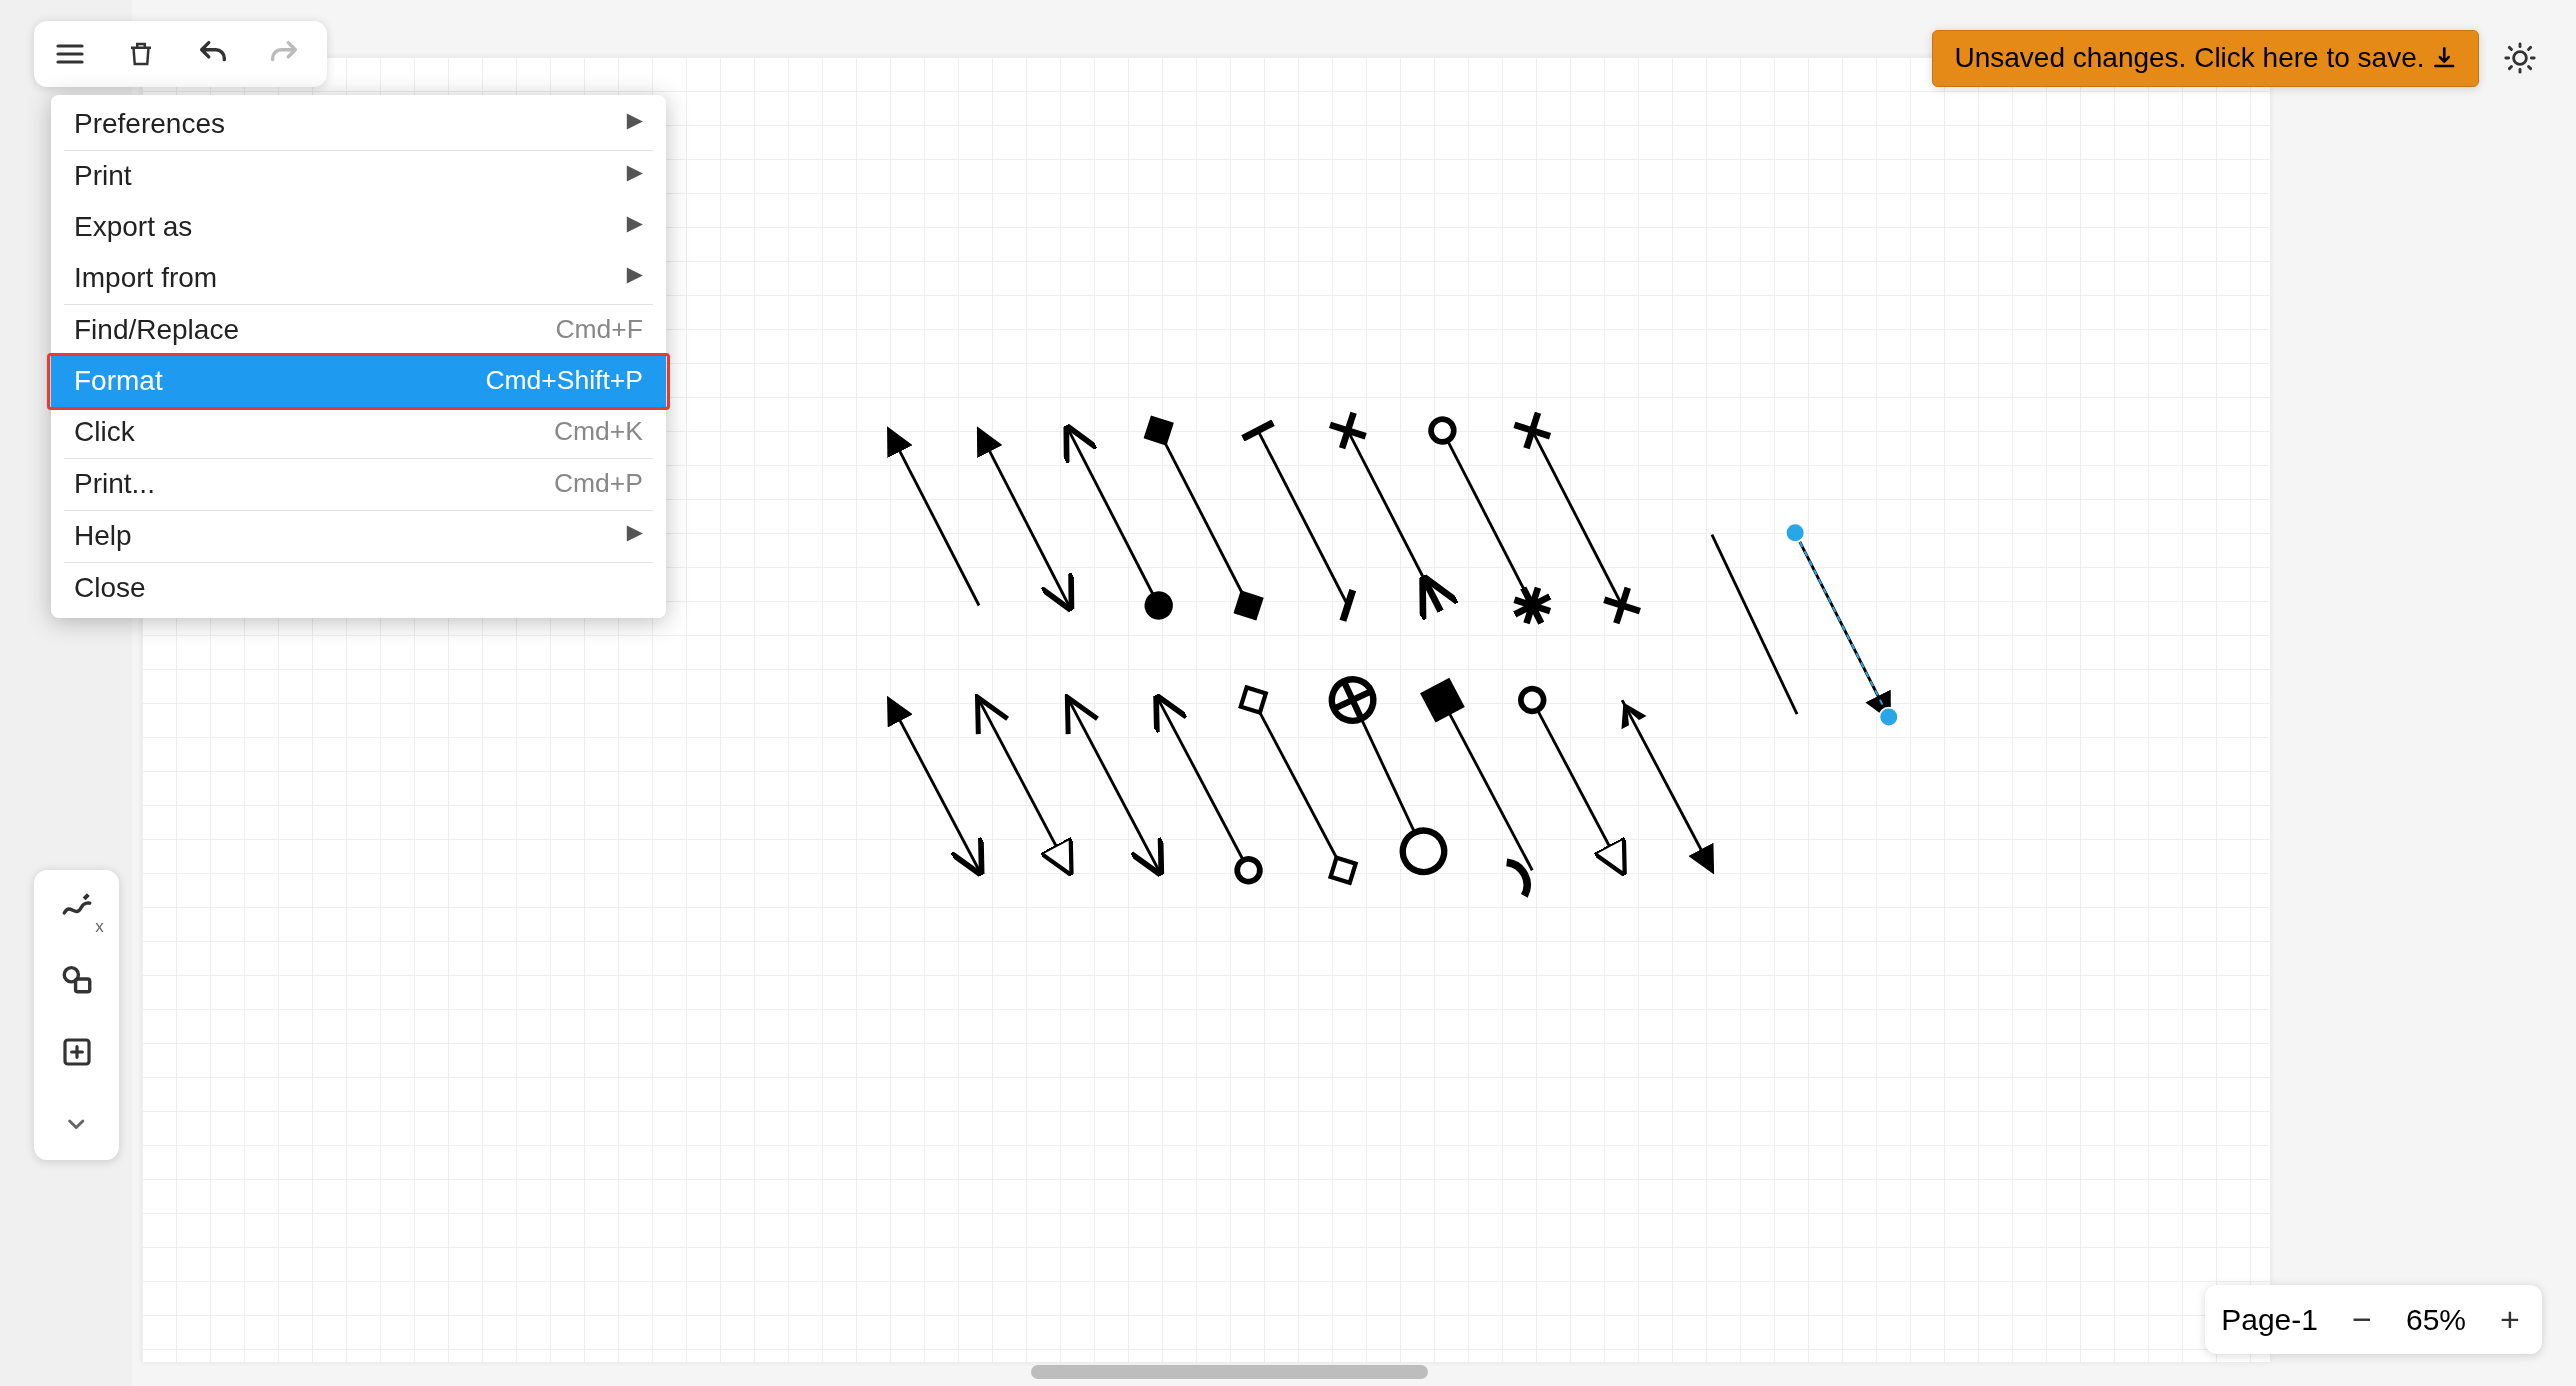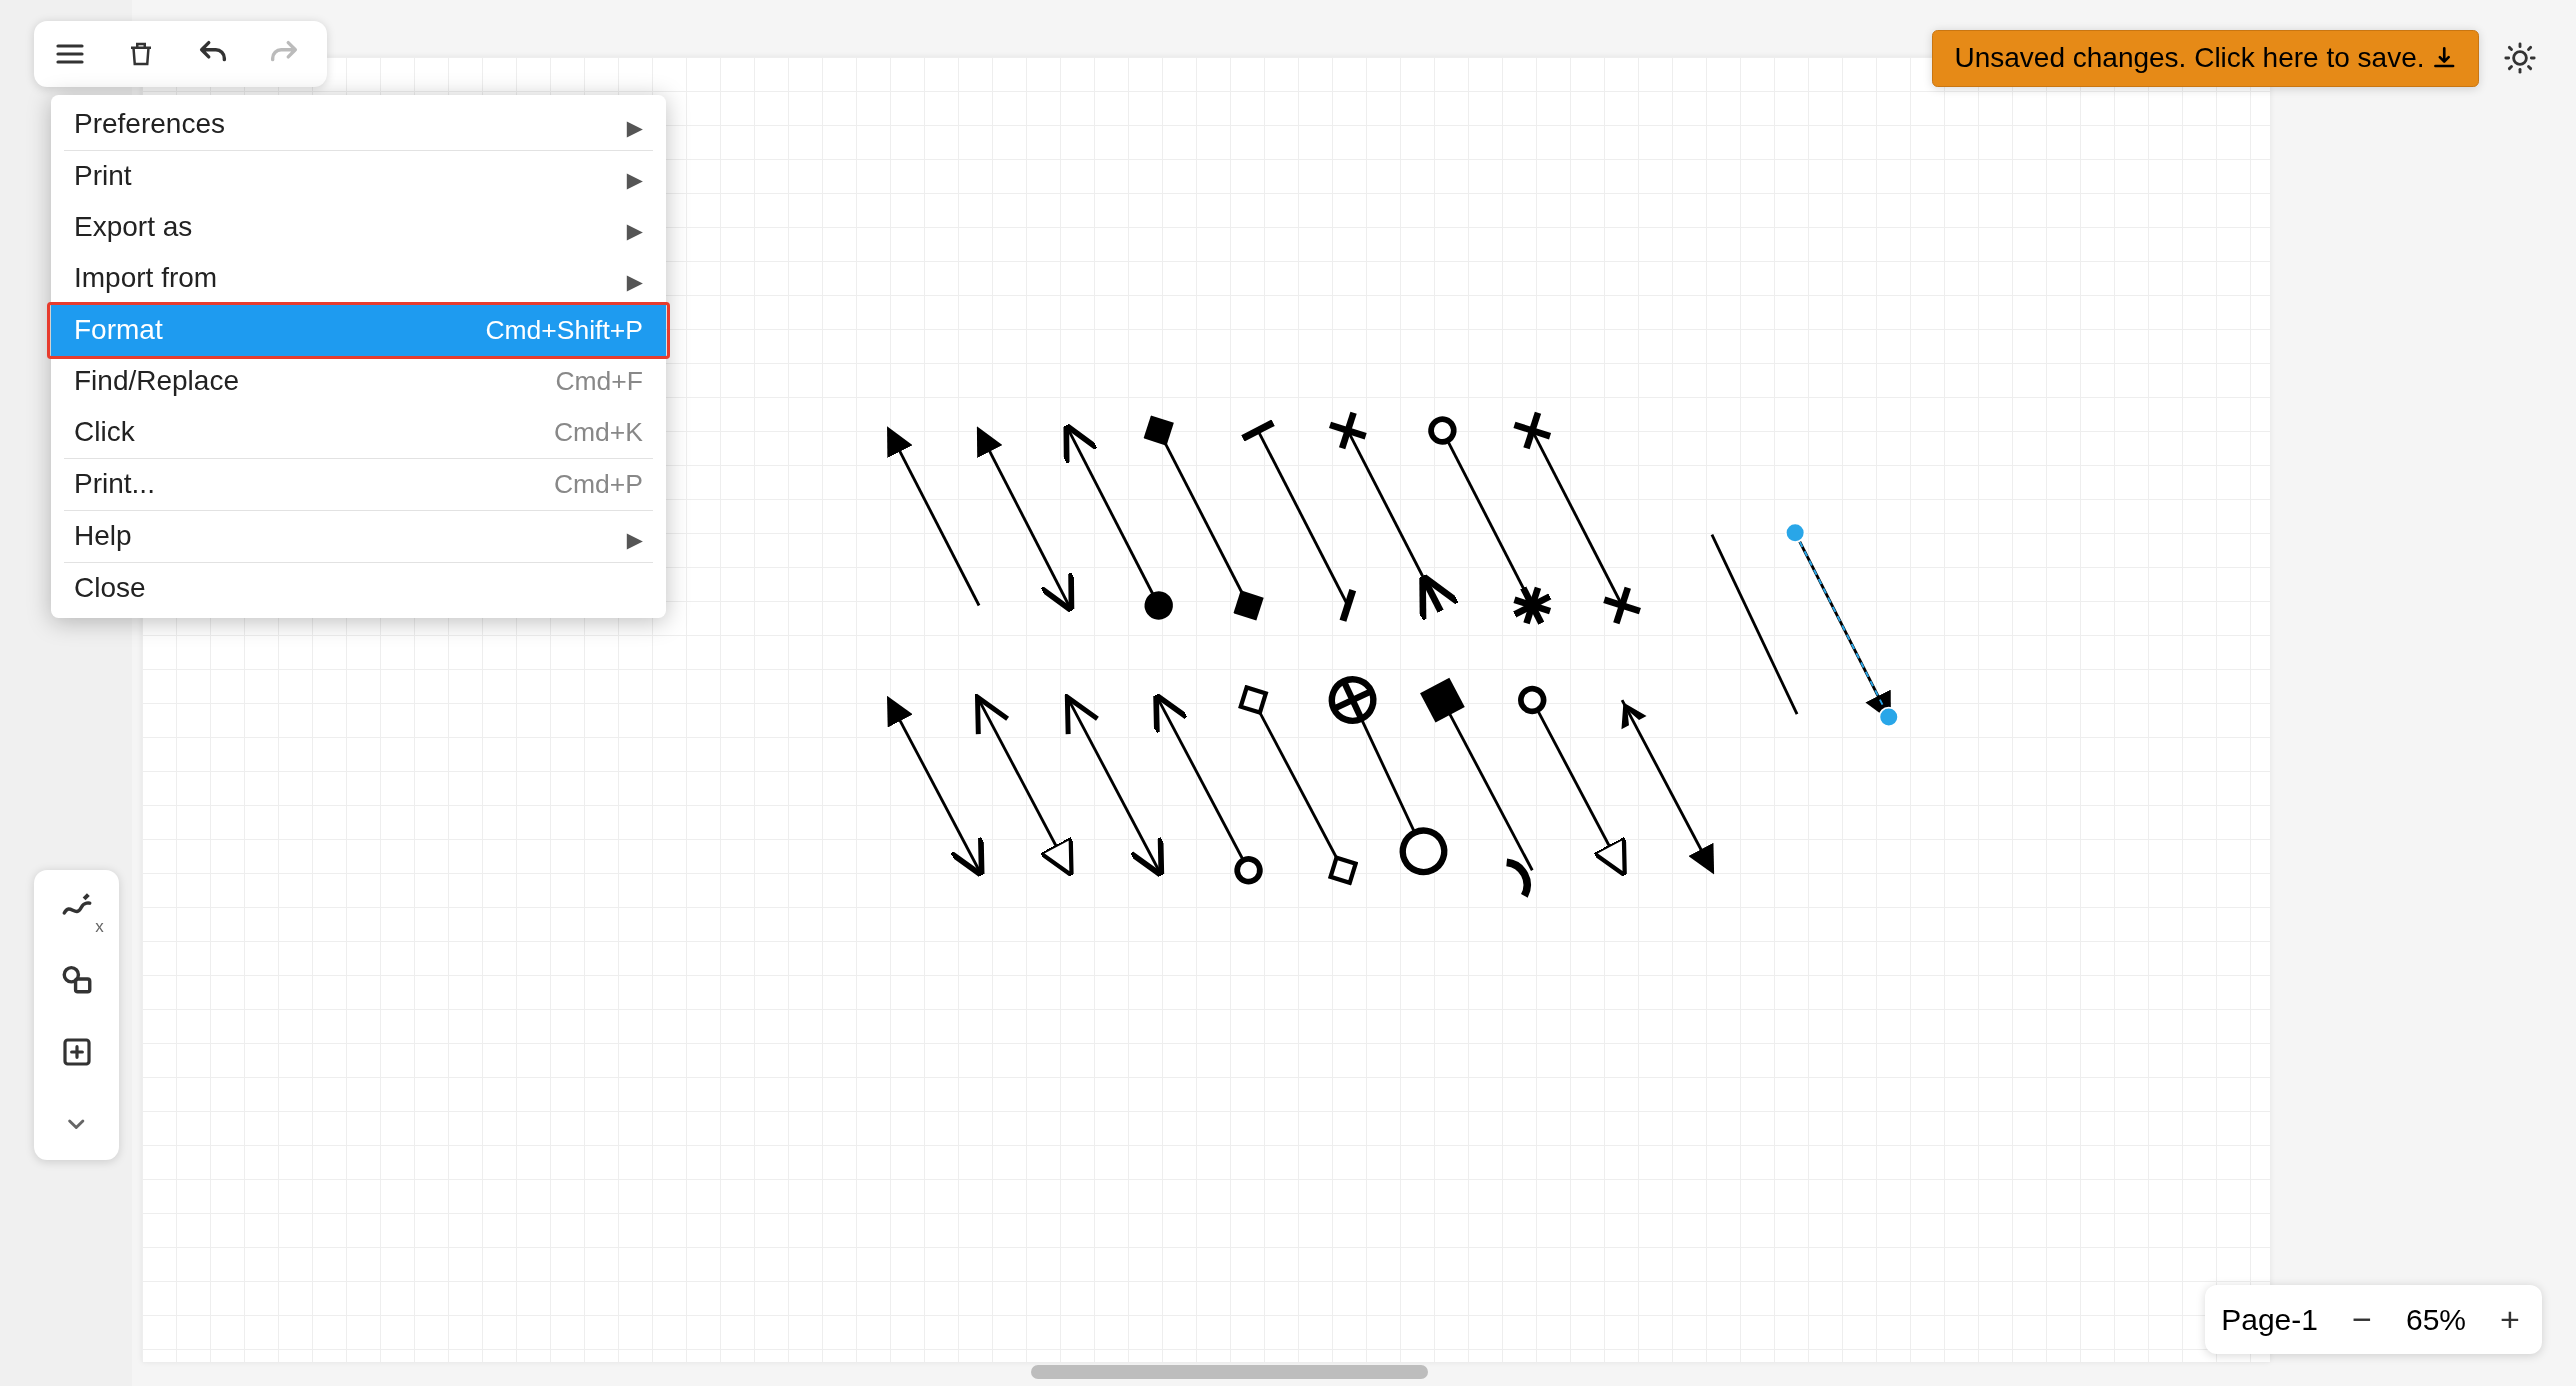--- a/index.html
+++ b/index.html
@@ -103,21 +103,21 @@
     color: #222;
     padding: 3.8px 0;
   }
   .menu hr {
     border: none;
     border-top: 0.9px solid #e2e2e2;
     margin: 0 13.2px;
   }
   .menu-item {
     display: flex;
-    align-items: flex-end;
+    align-items: flex-start;
     justify-content: space-between;
     padding: 9.5px 23px;
     cursor: pointer;
     white-space: nowrap;
   }
   .menu-item .shortcut {
     color: #888;
     font-size: 26.5px;
   }
   .menu-item .submenu-caret {
@@ -434,27 +434,27 @@
     </div>
     <div class="menu-item">
       <span>Export as</span>
       <span class="submenu-caret">▶</span>
     </div>
     <div class="menu-item">
       <span>Import from</span>
       <span class="submenu-caret">▶</span>
     </div>
     <hr>
+    <div class="menu-item">
+      <span>Find/Replace</span>
+      <span class="shortcut">Cmd+F</span>
+    </div>
     <div class="menu-item highlighted">
       <span>Format</span>
       <span class="shortcut">Cmd+Shift+P</span>
-    </div>
-    <div class="menu-item">
-      <span>Find/Replace</span>
-      <span class="shortcut">Cmd+F</span>
     </div>
     <div class="menu-item">
       <span>Click</span>
       <span class="shortcut">Cmd+K</span>
     </div>
     <hr>
     <div class="menu-item">
       <span>Print...</span>
       <span class="shortcut">Cmd+P</span>
     </div>

